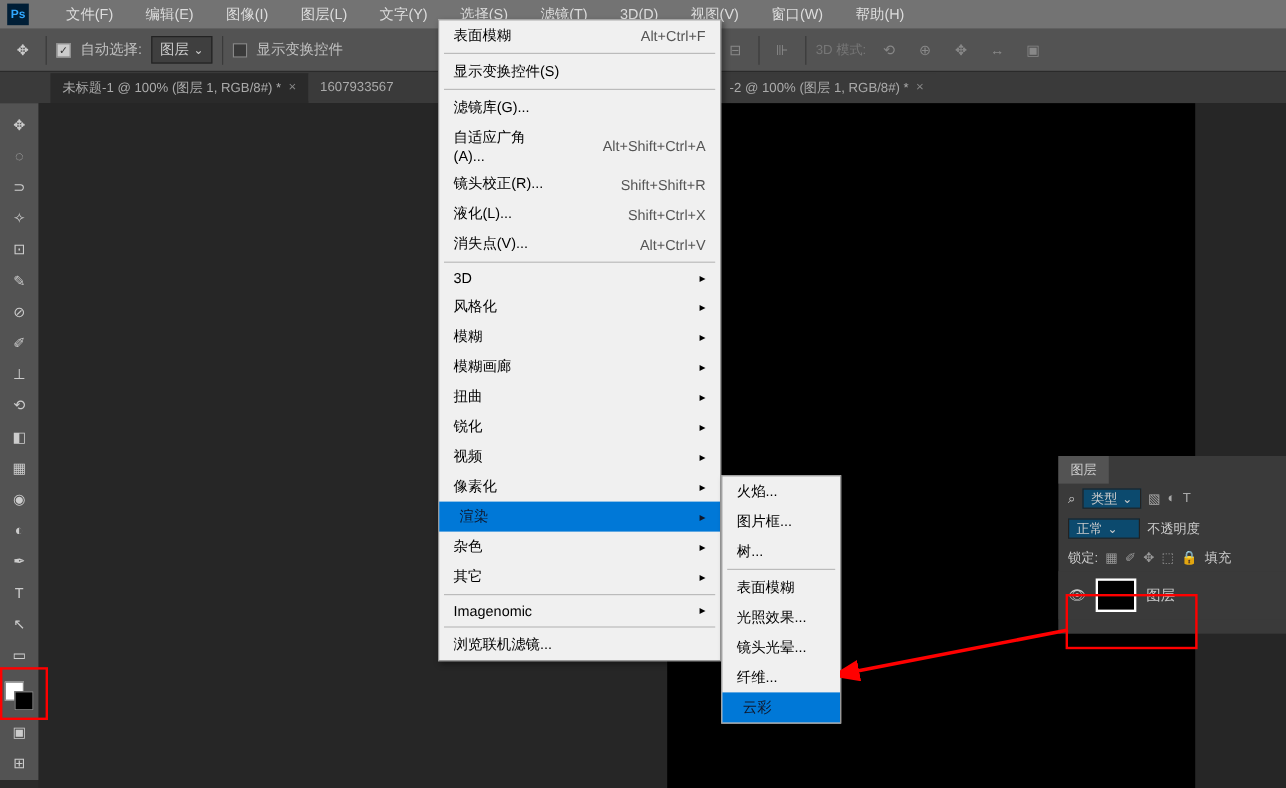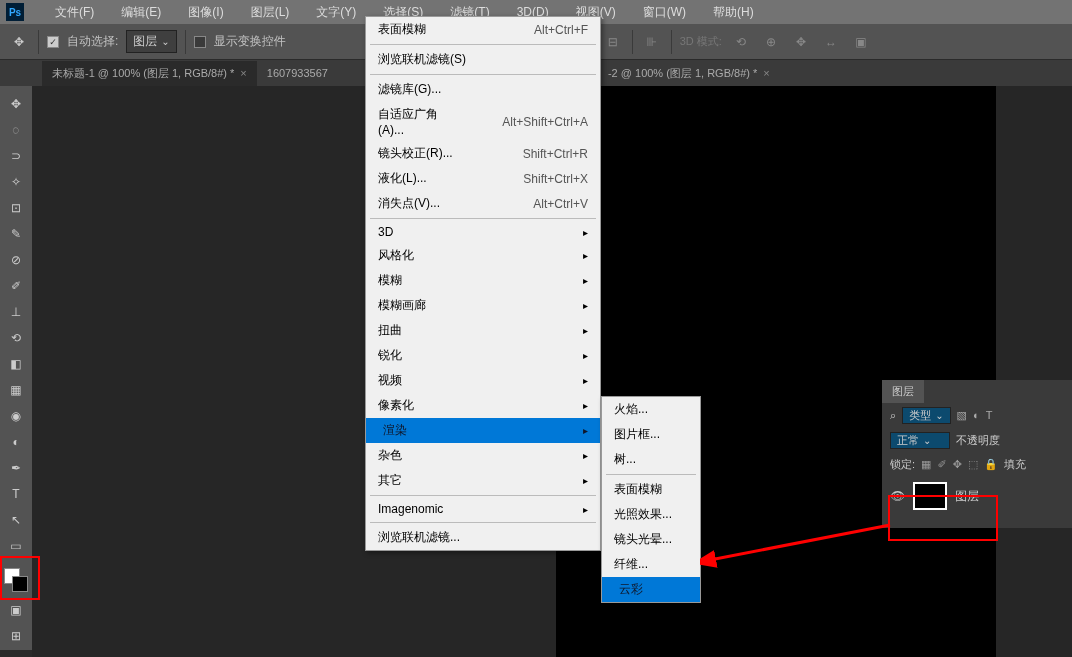--- a/index.html
+++ b/index.html
@@ -155,33 +155,33 @@
   <div class="tool">⊞</div>
 </div>
 
 <div class="dropdown-menu filter-menu">
   <div class="menu-item">
       <span>表面模糊</span>
       <span class="shortcut">Alt+Ctrl+F</span>
     </div>
   <div class="menu-sep"></div>
   <div class="menu-item">
-      <span>浏览联机滤镜(S)</span>
+      <span>显示变换控件(S)</span>
     </div>
   <div class="menu-sep"></div>
   <div class="menu-item">
       <span>滤镜库(G)...</span>
     </div>
   <div class="menu-item">
       <span>自适应广角(A)...</span>
       <span class="shortcut">Alt+Shift+Ctrl+A</span>
     </div>
   <div class="menu-item">
       <span>镜头校正(R)...</span>
-      <span class="shortcut">Shift+Ctrl+R</span>
+      <span class="shortcut">Shift+Shift+R</span>
     </div>
   <div class="menu-item">
       <span>液化(L)...</span>
       <span class="shortcut">Shift+Ctrl+X</span>
     </div>
   <div class="menu-item">
       <span>消失点(V)...</span>
       <span class="shortcut">Alt+Ctrl+V</span>
     </div>
   <div class="menu-sep"></div>

